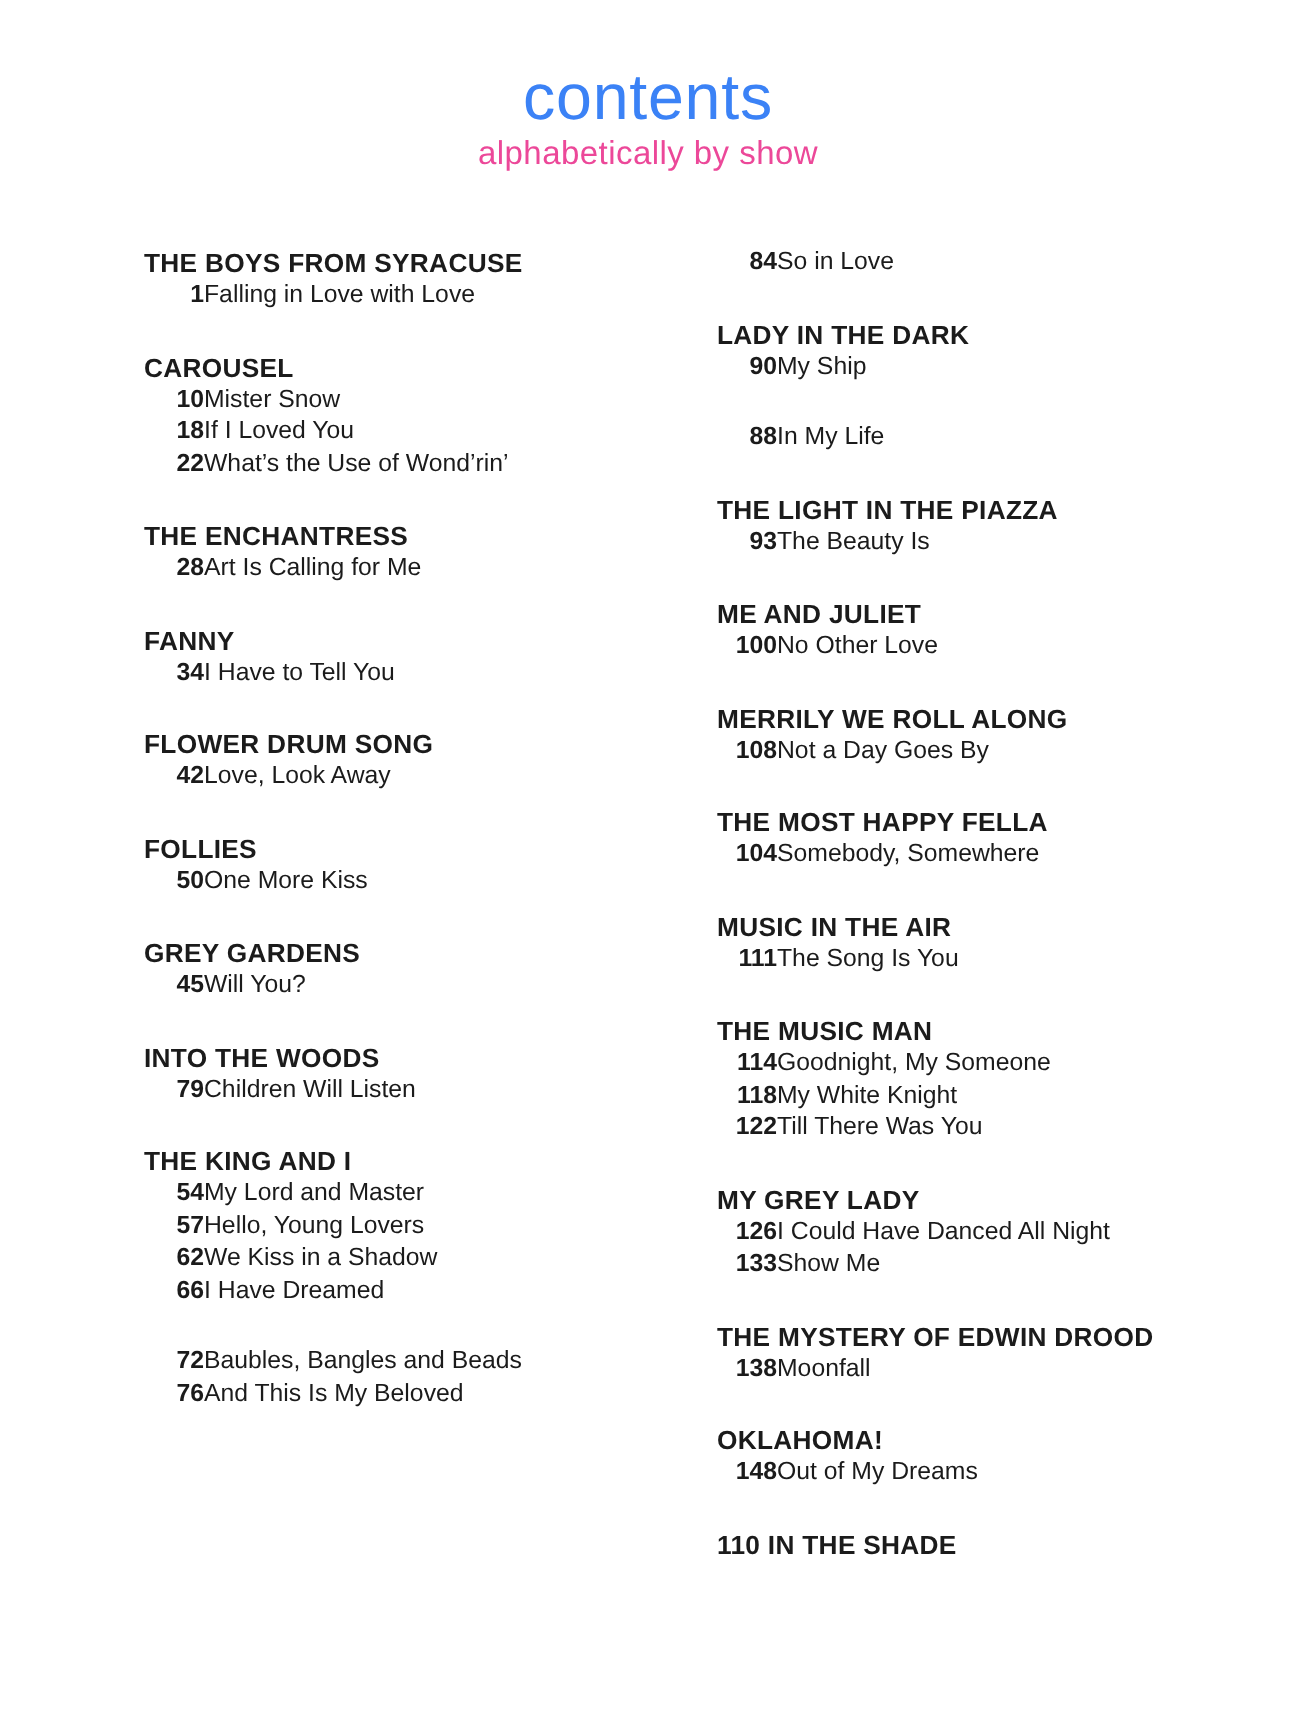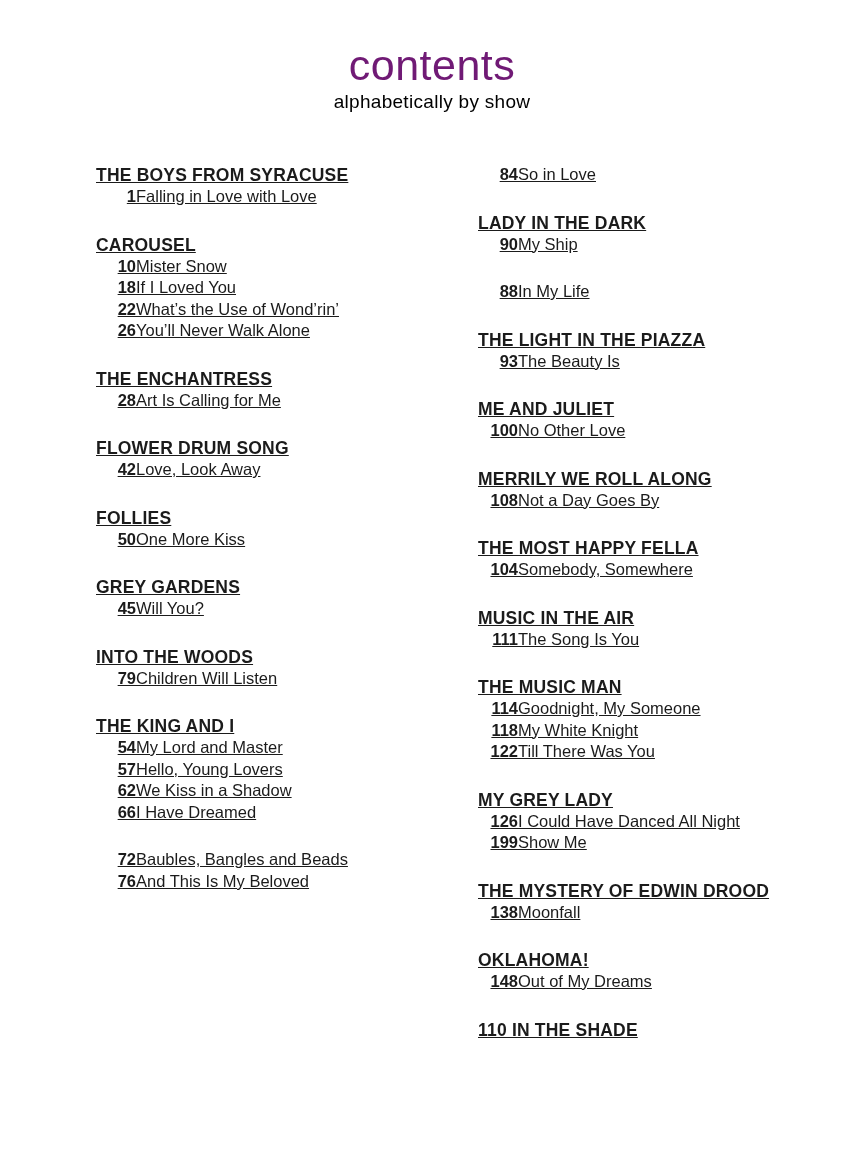--- a/index.html
+++ b/index.html
@@ -14,44 +14,43 @@
     color: #1b1b1b;
     overflow: hidden;
   }
   .page-header {
     text-align: center;
     padding-top: 44px;
   }
   .toc-title {
     font-size: 43px;
     line-height: 43px;
-    color: #701a75;
+    color: #3b82f6;
     letter-spacing: 0.5px;
   }
   .toc-subtitle {
-    font-size: 19px;
+    font-size: 22px;
     line-height: 23px;
     margin-top: 3px;
-    color: #000000;
+    color: #ec4899;
     letter-spacing: 0.3px;
   }
   .toc-content {
     display: flex;
     margin: 51px 0 0 96px;
   }
   .toc-column {
     width: 370px;
     flex: none;
   }
   .toc-column + .toc-column {
     margin-left: 12px;
   }
   .group {
     margin-bottom: 26px;
-    text-decoration: underline;
   }
   .show {
     font-weight: bold;
     font-size: 17.5px;
     line-height: 22px;
     letter-spacing: 0.2px;
   }
   .song {
     display: flex;
     font-size: 16.5px;
@@ -91,33 +90,36 @@
           <span class="songtitle">Mister Snow</span>
         </div>
         <div class="song">
           <span class="num">18</span>
           <span class="songtitle">If I Loved You</span>
         </div>
         <div class="song">
           <span class="num">22</span>
           <span class="songtitle">What’s the Use of Wond’rin’</span>
         </div>
-        <div class="song">
-          <span class="num">26</span>
-          <span class="songtitle">You’ll Never Walk Alone</span>
-        </div>
       </div>
       <div class="group">
         <div class="show">THE ENCHANTRESS</div>
         <div class="song">
           <span class="num">28</span>
           <span class="songtitle">Art Is Calling for Me</span>
         </div>
       </div>
       <div class="group">
+        <div class="show">FANNY</div>
+        <div class="song">
+          <span class="num">34</span>
+          <span class="songtitle">I Have to Tell You</span>
+        </div>
+      </div>
+      <div class="group">
         <div class="show">FLOWER DRUM SONG</div>
         <div class="song">
           <span class="num">42</span>
           <span class="songtitle">Love, Look Away</span>
         </div>
       </div>
       <div class="group">
         <div class="show">FOLLIES</div>
         <div class="song">
           <span class="num">50</span>
@@ -238,21 +240,21 @@
           <span class="songtitle">Till There Was You</span>
         </div>
       </div>
       <div class="group">
         <div class="show">MY GREY LADY</div>
         <div class="song">
           <span class="num">126</span>
           <span class="songtitle">I Could Have Danced All Night</span>
         </div>
         <div class="song">
-          <span class="num">199</span>
+          <span class="num">133</span>
           <span class="songtitle">Show Me</span>
         </div>
       </div>
       <div class="group">
         <div class="show">THE MYSTERY OF EDWIN DROOD</div>
         <div class="song">
           <span class="num">138</span>
           <span class="songtitle">Moonfall</span>
         </div>
       </div>

